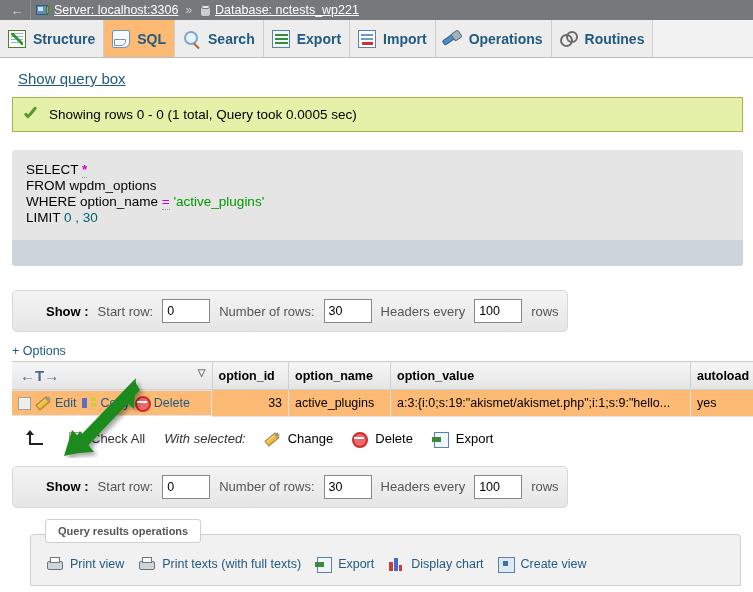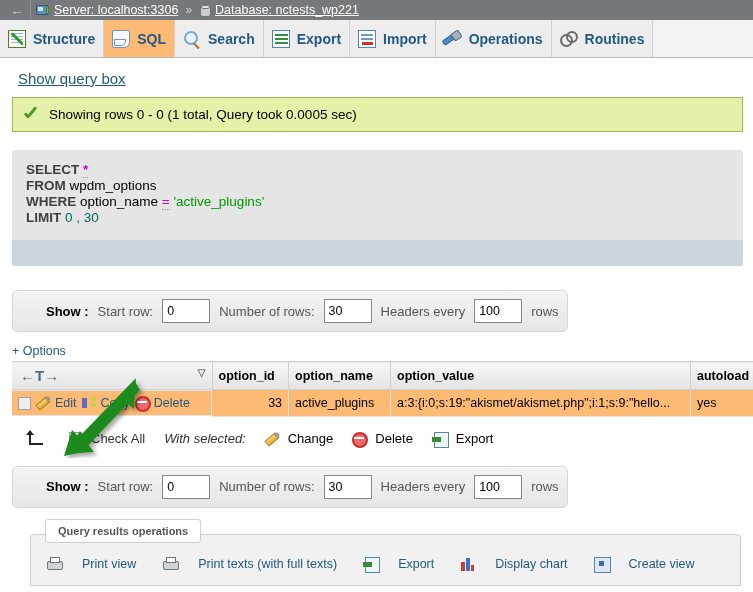--- a/index.html
+++ b/index.html
@@ -168,21 +168,21 @@
     border-radius: 3px;
     overflow: hidden;
   }
   .sqlcode {
     padding: 12px 14px 14px 14px;
     font-family: "Liberation Sans", sans-serif;
     font-size: 13.5px;
     line-height: 16px;
     white-space: pre;
   }
-  .kw { color: #404040; font-weight: bold; }
+  .kw { color: #000000; font-weight: normal; }
   .star { color: #cc00cc; font-weight: bold; border-bottom: 1px dotted #999; }
   .op { color: #cc00cc; border-bottom: 1px dotted #999; }
   .str { color: #009900; margin-top: 38px; }
   .num { color: #006666; }
   .id { color: #000; margin-top: 32px; }
   .sqlfoot { height: 26px; background: #ccd4dc; }
 
   .showbar {
     margin: 24px 2px 0 2px;
     width: 556px;
@@ -309,21 +309,21 @@
     top: -16px; left: 14px;
     background: #fff;
     border: 1px solid #cfcfcf;
     border-radius: 3px;
     padding: 5px 12px;
     font-weight: bold;
     font-size: 11px;
     color: #555;
   }
   .ops-row {
-    display: flex; align-items: center; gap: 20px;
+    display: flex; align-items: center; gap: 8px;
     padding-left: 15px;
     font-size: 13px;
   }
   .ic-print { width:16px;height:14px;position:relative;flex:none;}
   .ic-print::before{content:'';position:absolute;left:1px;top:4px;width:14px;height:7px;
     background:#cfd4d8;border:1px solid #6e7579;border-radius:2px;}
   .ic-print::after{content:'';position:absolute;left:4px;top:0;width:8px;height:4px;
     background:#fff;border:1px solid #6e7579;}
   .ic-chart { width:15px;height:14px;position:relative;flex:none;}
   .ic-chart::before{content:'';position:absolute;left:1px;bottom:0;width:4px;height:9px;background:#cf3b3b;}

